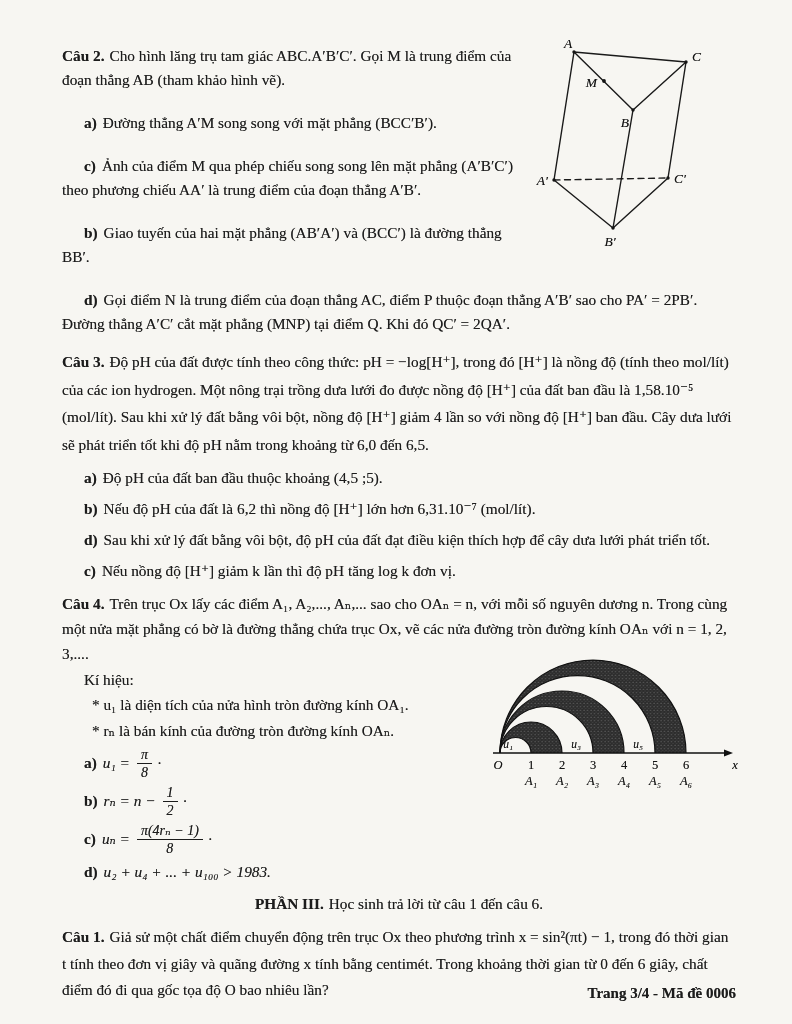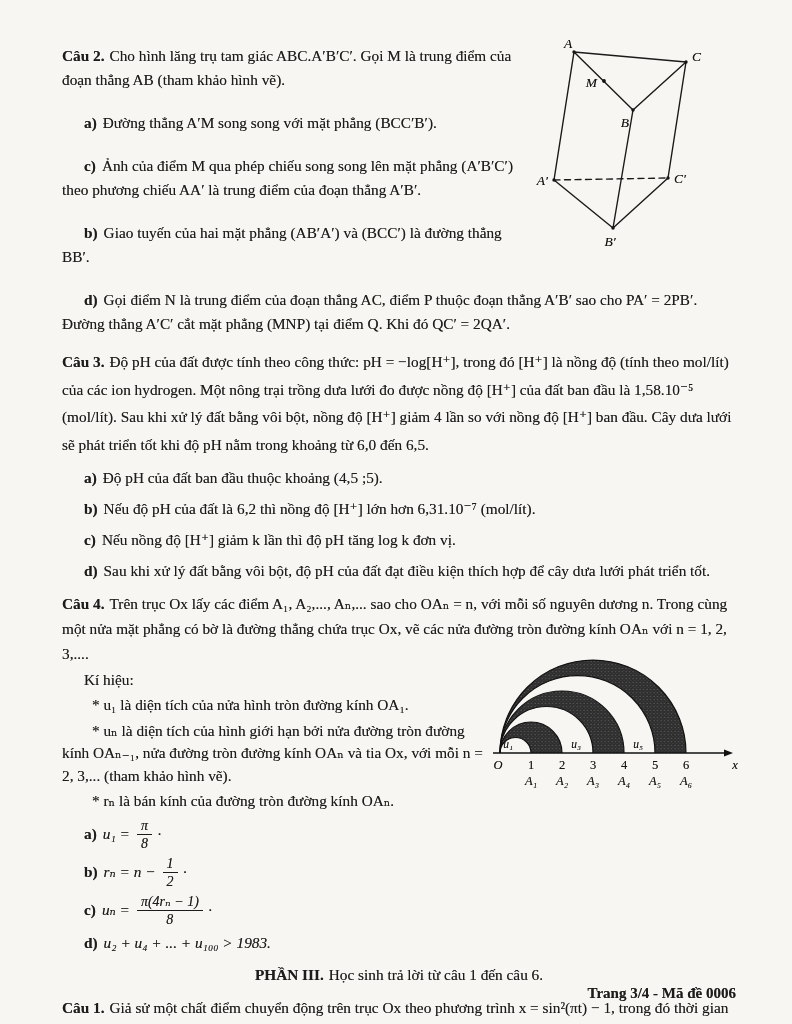--- a/index.html
+++ b/index.html
@@ -90,22 +90,22 @@
     <p class="opt"><b class="olbl">a)</b><span>Đường thẳng A′M song song với mặt phẳng (BCC′B′).</span></p>
     <p class="opt"><b class="olbl">c)</b><span>Ảnh của điểm M qua phép chiếu song song lên mặt phẳng (A′B′C′) theo phương chiếu AA′ là trung điểm của đoạn thẳng A′B′.</span></p>
     <p class="opt"><b class="olbl">b)</b><span>Giao tuyến của hai mặt phẳng (AB′A′) và (BCC′) là đường thẳng BB′.</span></p>
     <p class="opt"><b class="olbl">d)</b><span>Gọi điểm N là trung điểm của đoạn thẳng AC, điểm P thuộc đoạn thẳng A′B′ sao cho PA′ = 2PB′. Đường thẳng A′C′ cắt mặt phẳng (MNP) tại điểm Q. Khi đó QC′ = 2QA′.</span></p>
   </section>
 
   <section class="q3">
     <p class="body"><b class="qlbl">Câu 3.</b><span>Độ pH của đất được tính theo công thức: pH = −log[H⁺], trong đó [H⁺] là nồng độ (tính theo mol/lít) của các ion hydrogen. Một nông trại trồng dưa lưới đo được nồng độ [H⁺] của đất ban đầu là 1,58.10⁻⁵ (mol/lít). Sau khi xử lý đất bằng vôi bột, nồng độ [H⁺] giảm 4 lần so với nồng độ [H⁺] ban đầu. Cây dưa lưới sẽ phát triển tốt khi độ pH nằm trong khoảng từ 6,0 đến 6,5.</span></p>
     <p class="opt"><b class="olbl">a)</b><span>Độ pH của đất ban đầu thuộc khoảng (4,5 ;5).</span></p>
     <p class="opt"><b class="olbl">b)</b><span>Nếu độ pH của đất là 6,2 thì nồng độ [H⁺] lớn hơn 6,31.10⁻⁷ (mol/lít).</span></p>
+    <p class="opt"><b class="olbl">d)</b><span>Sau khi xử lý đất bằng vôi bột, độ pH của đất đạt điều kiện thích hợp để cây dưa lưới phát triển tốt.</span></p>
     <p class="opt"><b class="olbl">c)</b><span>Nếu nồng độ [H⁺] giảm k lần thì độ pH tăng log k đơn vị.</span></p>
-    <p class="opt"><b class="olbl">d)</b><span>Sau khi xử lý đất bằng vôi bột, độ pH của đất đạt điều kiện thích hợp để cây dưa lưới phát triển tốt.</span></p>
   </section>
 
   <section class="q4">
     <p class="intro"><b class="qlbl">Câu 4.</b><span>Trên trục Ox lấy các điểm A₁, A₂,..., Aₙ,... sao cho OAₙ = n, với mỗi số nguyên dương n. Trong cùng một nửa mặt phẳng có bờ là đường thẳng chứa trục Ox, vẽ các nửa đường tròn đường kính OAₙ với n = 1, 2, 3,....</span></p>
 
     <div class="fig">
       <svg viewBox="0 0 252 152" width="252" height="152">
         <defs>
           <pattern id="stip" width="3.5" height="3.5" patternUnits="userSpaceOnUse">
             <rect width="3.5" height="3.5" fill="#2c2c2c"></rect>
@@ -147,21 +147,20 @@
         <text class="pt" x="101" y="146" text-anchor="middle">A₃</text>
         <text class="pt" x="132" y="146" text-anchor="middle">A₄</text>
         <text class="pt" x="163" y="146" text-anchor="middle">A₅</text>
         <text class="pt" x="194" y="146" text-anchor="middle">A₆</text>
       </svg>
     </div>
 
     <div class="narrow">
       <p class="kih">Kí hiệu:</p>
       <p class="bullet">* u₁ là diện tích của nửa hình tròn đường kính OA₁.</p>
-      <p class="bullet"><span>* uₙ là diện tích của hình giới hạn bởi nửa đường tròn đường kính OAₙ₋₁, nửa đường tròn đường kính OAₙ và tia Ox, với mỗi n = 2, 3,...</span> <span class="it">(tham khảo hình vẽ).</span></p>
       <p class="bullet">* rₙ là bán kính của đường tròn đường kính OAₙ.</p>
     </div>
 
     <p class="mrow">
       <b class="olbl">a)</b>
       <span class="mi">u₁ =</span>
       <span class="frac">
           <span class="fnum">π</span>
           <span class="fden">8</span>
         </span>

